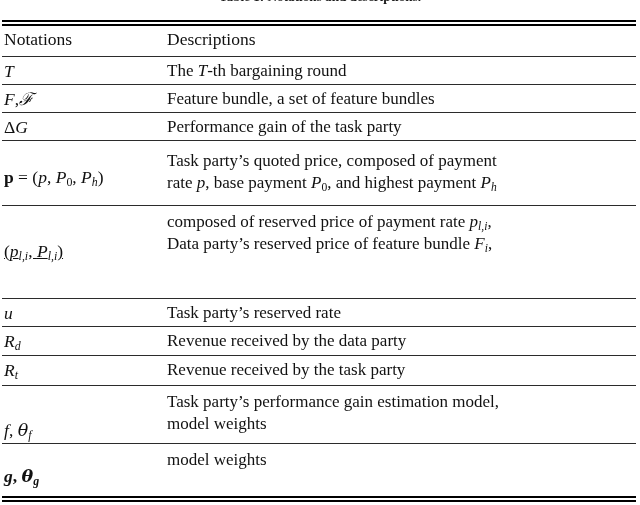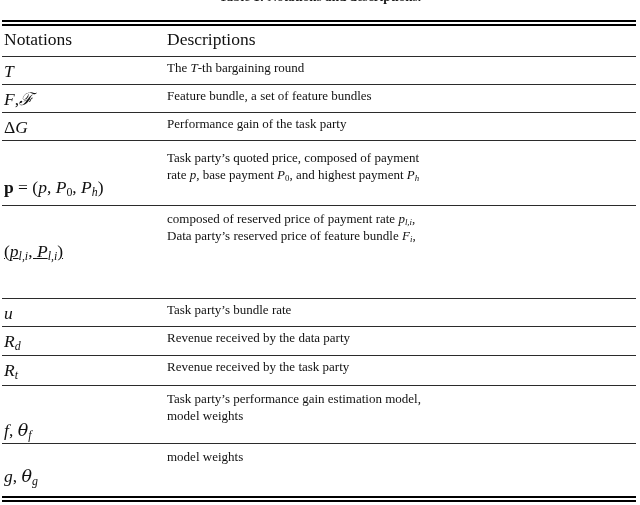--- a/index.html
+++ b/index.html
@@ -65,21 +65,21 @@
     left: 4px;
     width: 160px;
     font-size: 17.5px;
     line-height: 1.32;
     white-space: nowrap;
   }
   .cell-desc {
     position: absolute;
     left: 167px;
     width: 472px;
-    font-size: 13px;
+    font-size: 17px;
     line-height: 1.30;
   }
   .cell-desc .line { white-space: nowrap; }
 
   .hdr .cell-notation,
   .hdr .cell-desc {
     font-size: 17.5px;
   }
 
   
@@ -151,39 +151,39 @@
   </div>
 
   <div class="row" style="top:116px;">
     <div class="cell-notation"><span class="op">Δ</span><i>G</i></div>
     <div class="cell-desc">
         <div class="line">Performance gain of the task party</div>
       </div>
   </div>
 
   <div class="row" style="top:150px;">
-    <div class="cell-notation" style="top:16px; position:absolute;margin-top:10px;"><span class="bvec">p</span> <span class="op">=</span> (<i>p</i>, <i>P</i><sub class="upright">0</sub>, <i>P</i><sub>h</sub>)</div>
+    <div class="cell-notation" style="top:16px; position:absolute;"><span class="bvec">p</span> <span class="op">=</span> (<i>p</i>, <i>P</i><sub class="upright">0</sub>, <i>P</i><sub>h</sub>)</div>
     <div class="cell-desc">
         <div class="line">Task party’s quoted price, composed of payment</div>
         <div class="line">rate <i>p</i>, base payment <i>P</i><sub class="upright">0</sub>, and highest payment <i>P</i><sub>h</sub></div>
       </div>
   </div>
 
   <div class="row" style="top:211px;">
     <div class="cell-notation" style="top:29px; position:absolute;text-decoration:underline;">(<i>p</i><sub>l,i</sub>, <i>P</i><sub>l,i</sub>)</div>
     <div class="cell-desc">
         <div class="line">composed of reserved price of payment rate <i>p</i><sub>l,i</sub>,</div>
         <div class="line">Data party’s reserved price of feature bundle <i>F</i><sub>i</sub>,</div>
       </div>
   </div>
 
   <div class="row" style="top:302px;">
     <div class="cell-notation"><i>u</i></div>
     <div class="cell-desc">
-        <div class="line">Task party’s bundle rate</div>
+        <div class="line">Task party’s reserved rate</div>
       </div>
   </div>
 
   <div class="row" style="top:330px;">
     <div class="cell-notation"><i>R</i><sub>d</sub></div>
     <div class="cell-desc">
         <div class="line">Revenue received by the data party</div>
       </div>
   </div>
 
@@ -196,19 +196,19 @@
 
   <div class="row" style="top:391px;">
     <div class="cell-notation" style="top:28px; position:absolute;"><i>f</i>, <span class="greek">θ</span><sub>f</sub></div>
     <div class="cell-desc">
         <div class="line">Task party’s performance gain estimation model,</div>
         <div class="line">model weights</div>
       </div>
   </div>
 
   <div class="row" style="top:449px;">
-    <div class="cell-notation" style="top:16px; position:absolute;"><i>g</i>, <span class="greek">θ</span><sub>g</sub></div>
+    <div class="cell-notation" style="top:16px; position:absolute;font-weight:bold;"><i>g</i>, <span class="greek">θ</span><sub>g</sub></div>
     <div class="cell-desc">
         <div class="line">model weights</div>
       </div>
   </div>
 
 </div>
 
 </body></html>

